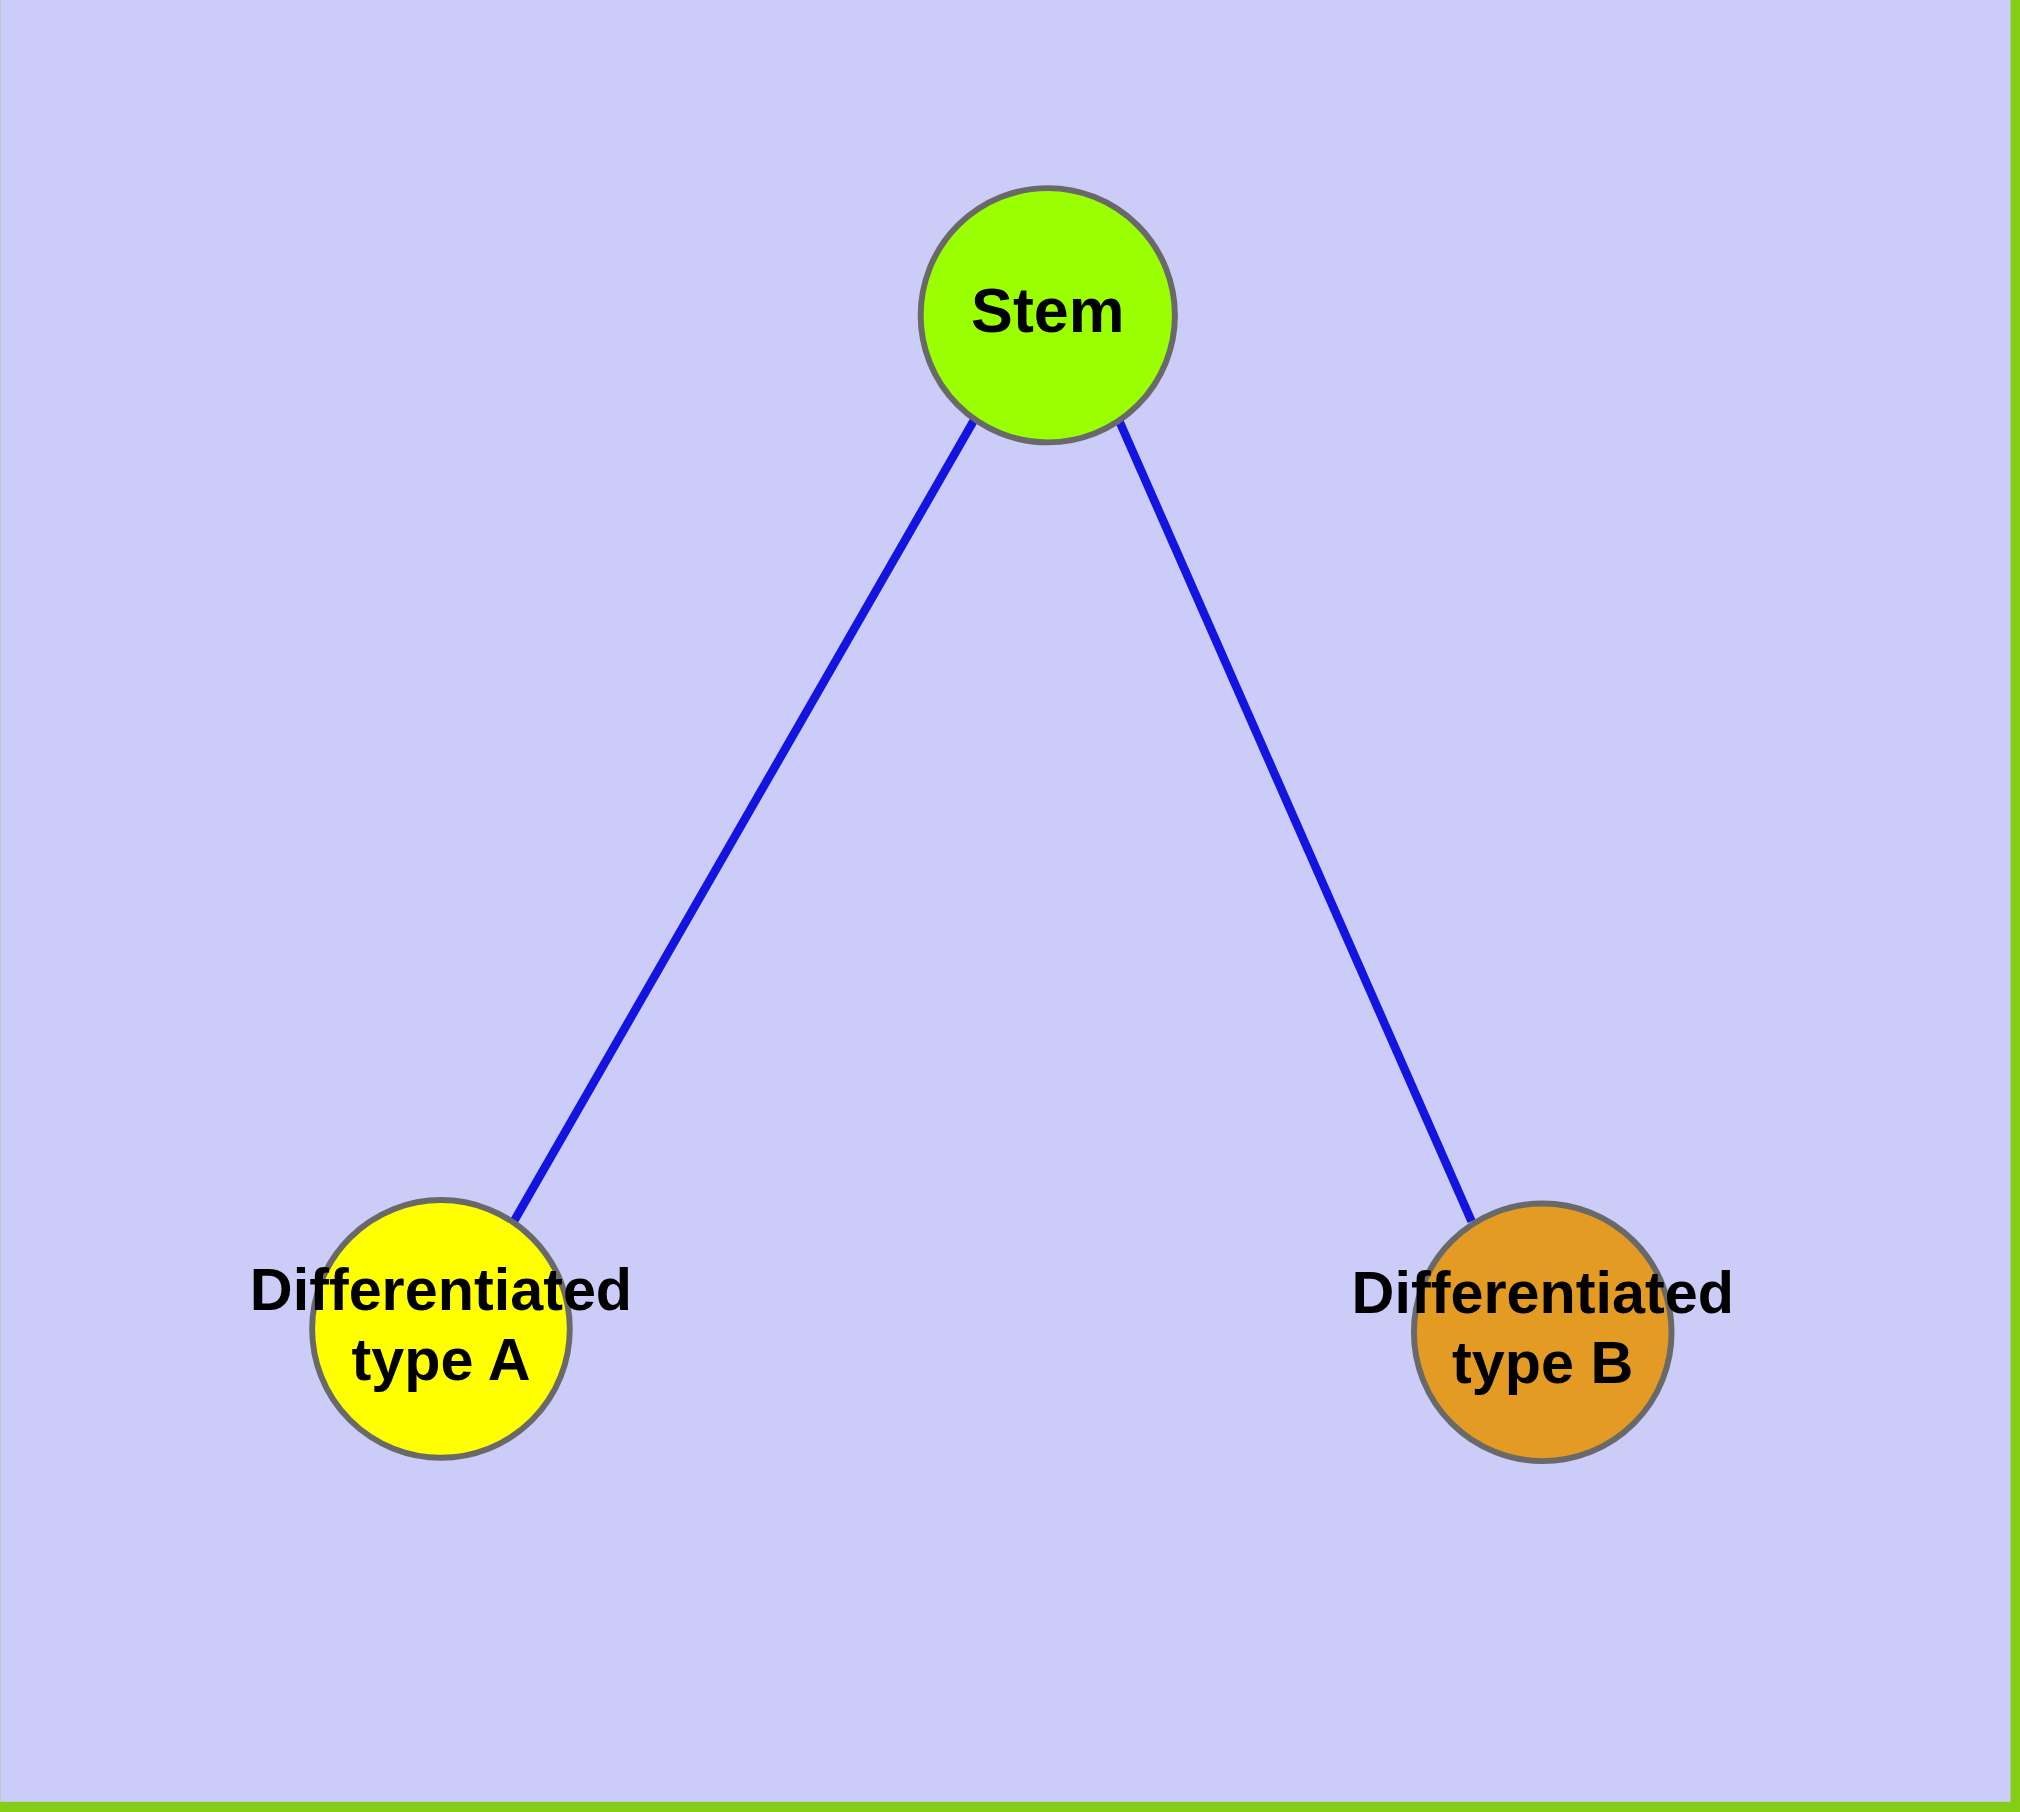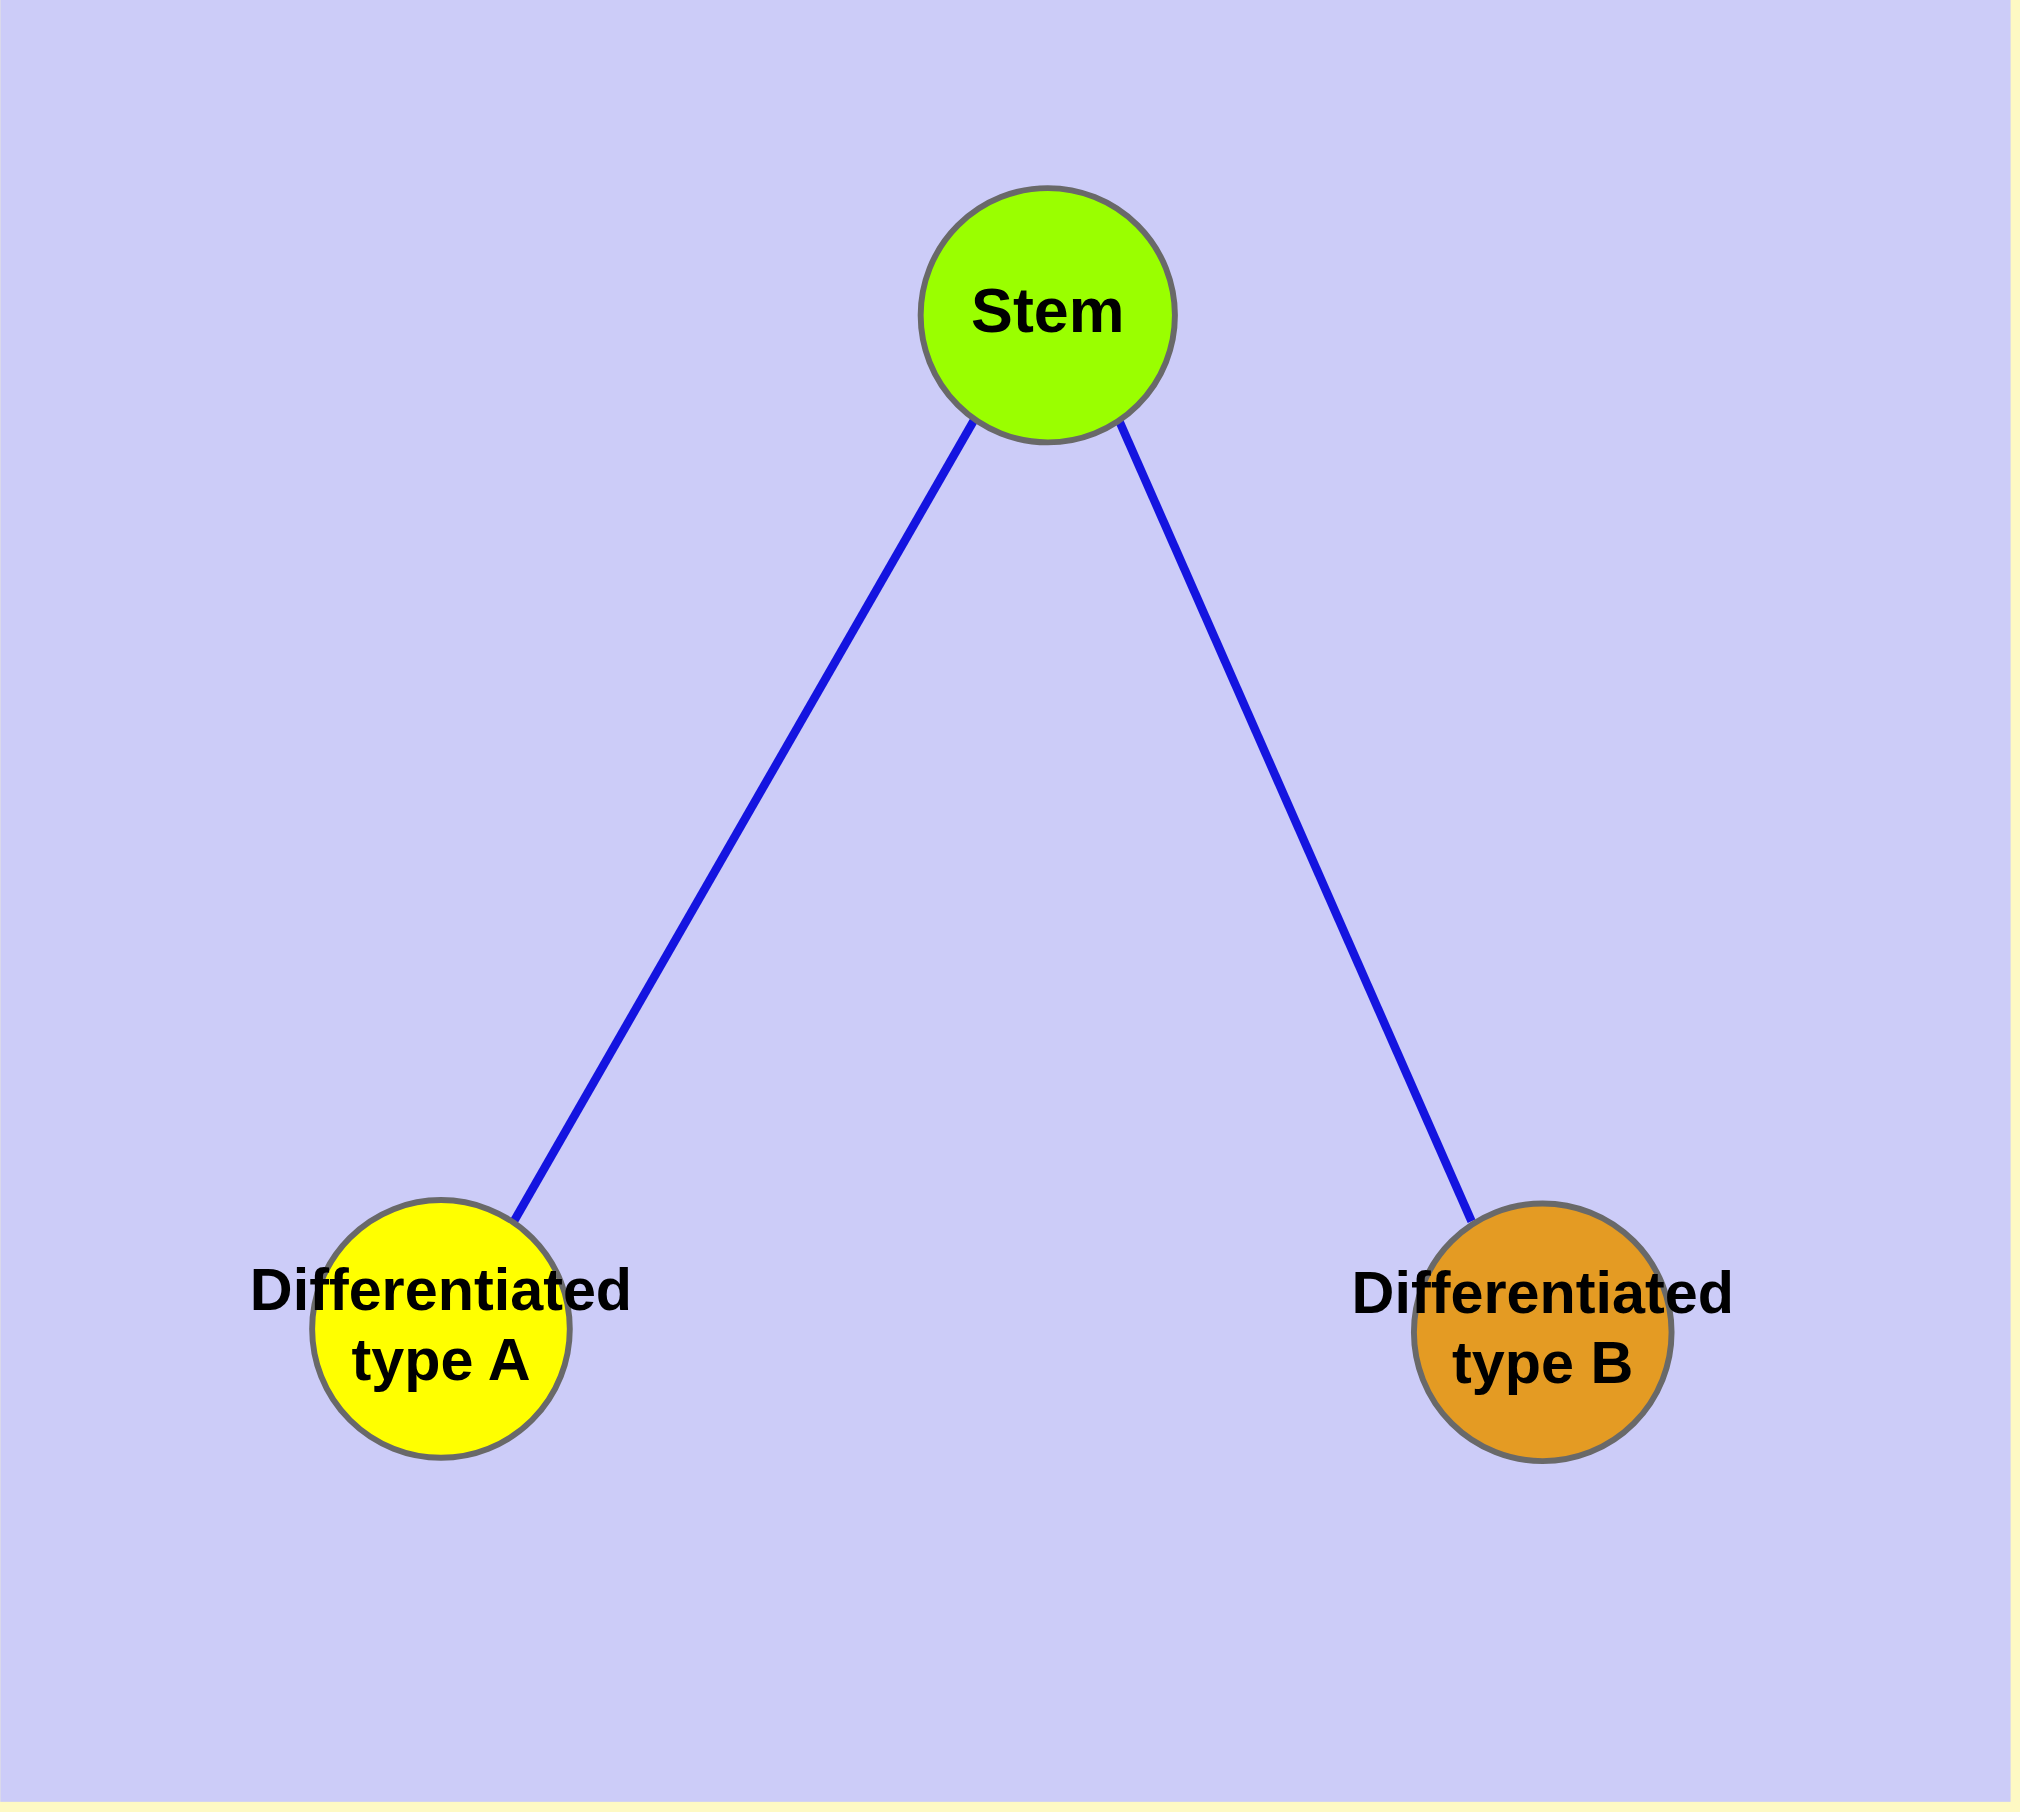--- a/index.html
+++ b/index.html
@@ -32,21 +32,21 @@
     font-weight: bold;
     fill: #000000;
     text-anchor: middle;
     dominant-baseline: middle;
     paint-order: normal;
   }
 </style>
 </head>
 <body style="width: 2021px; height: 1812px;">
 
-<div id="graph-canvas" style="width: 2021px; height: 1812px; background: #fef9c3;">
+<div id="graph-canvas" style="width: 2021px; height: 1812px; background: #84cc16;">
   <svg id="graph-svg" viewBox="0 0 2384 2138" xmlns="http://www.w3.org/2000/svg" style="width: 2021px; height: 1812px;">
 
     <rect id="plot-bg" x="0" y="0" width="2372" height="2126" fill="#ccccf8"></rect>
 
     <g id="edges-group">
       <line id="edge-0" stroke-linecap="butt" x1="1150" y1="494" x2="606" y2="1441" stroke="#1414e0" stroke-width="10"></line>
       <line id="edge-1" stroke-linecap="butt" x1="1320" y1="496" x2="1736" y2="1441" stroke="#1414e0" stroke-width="10"></line>
     </g>
 
     <g id="nodes-group">

